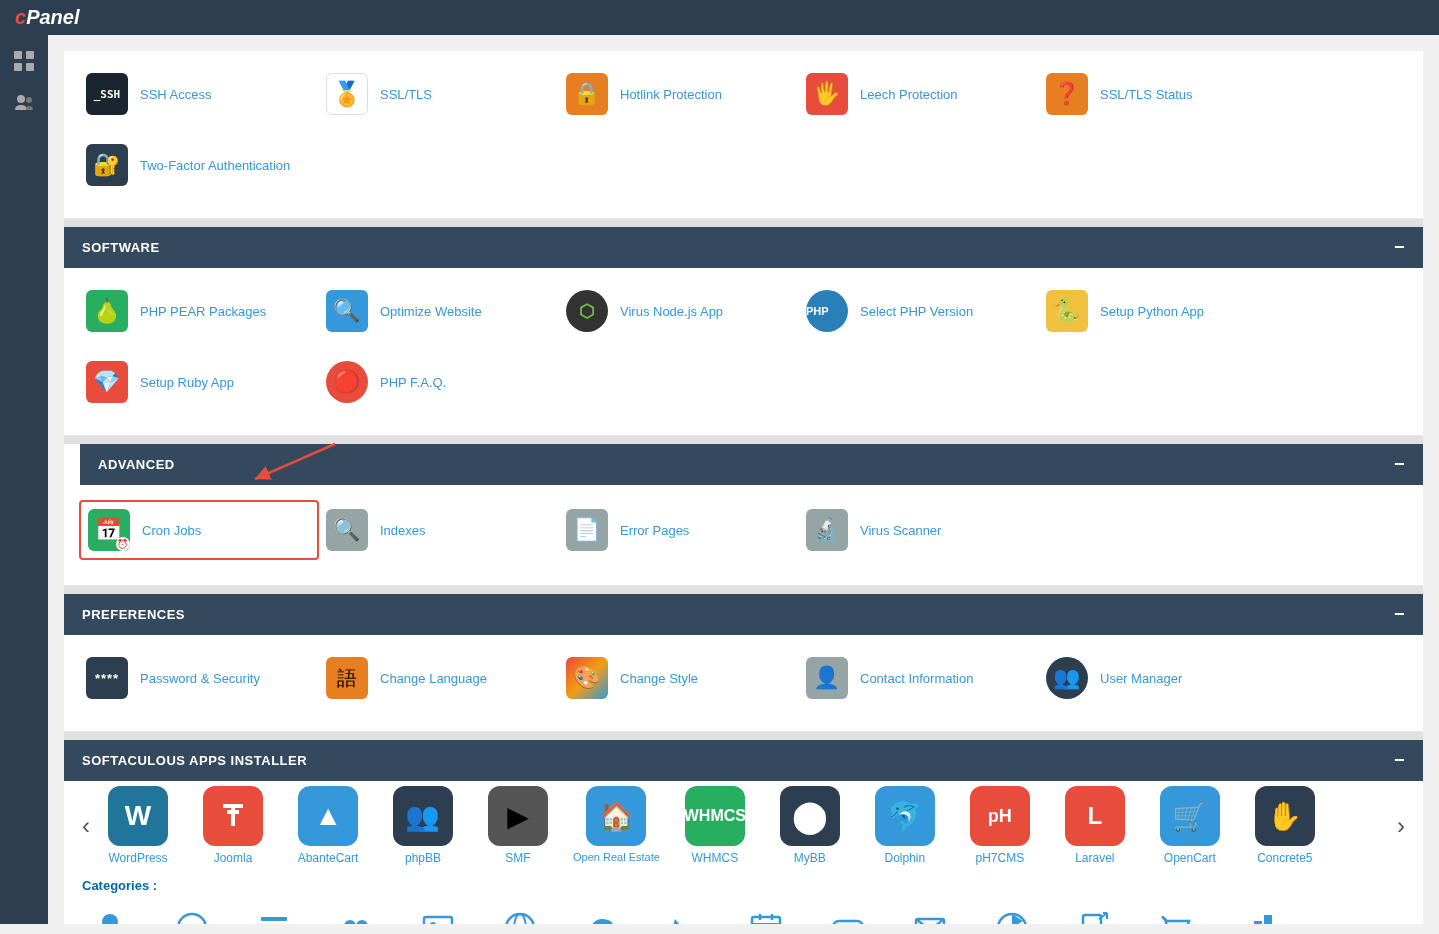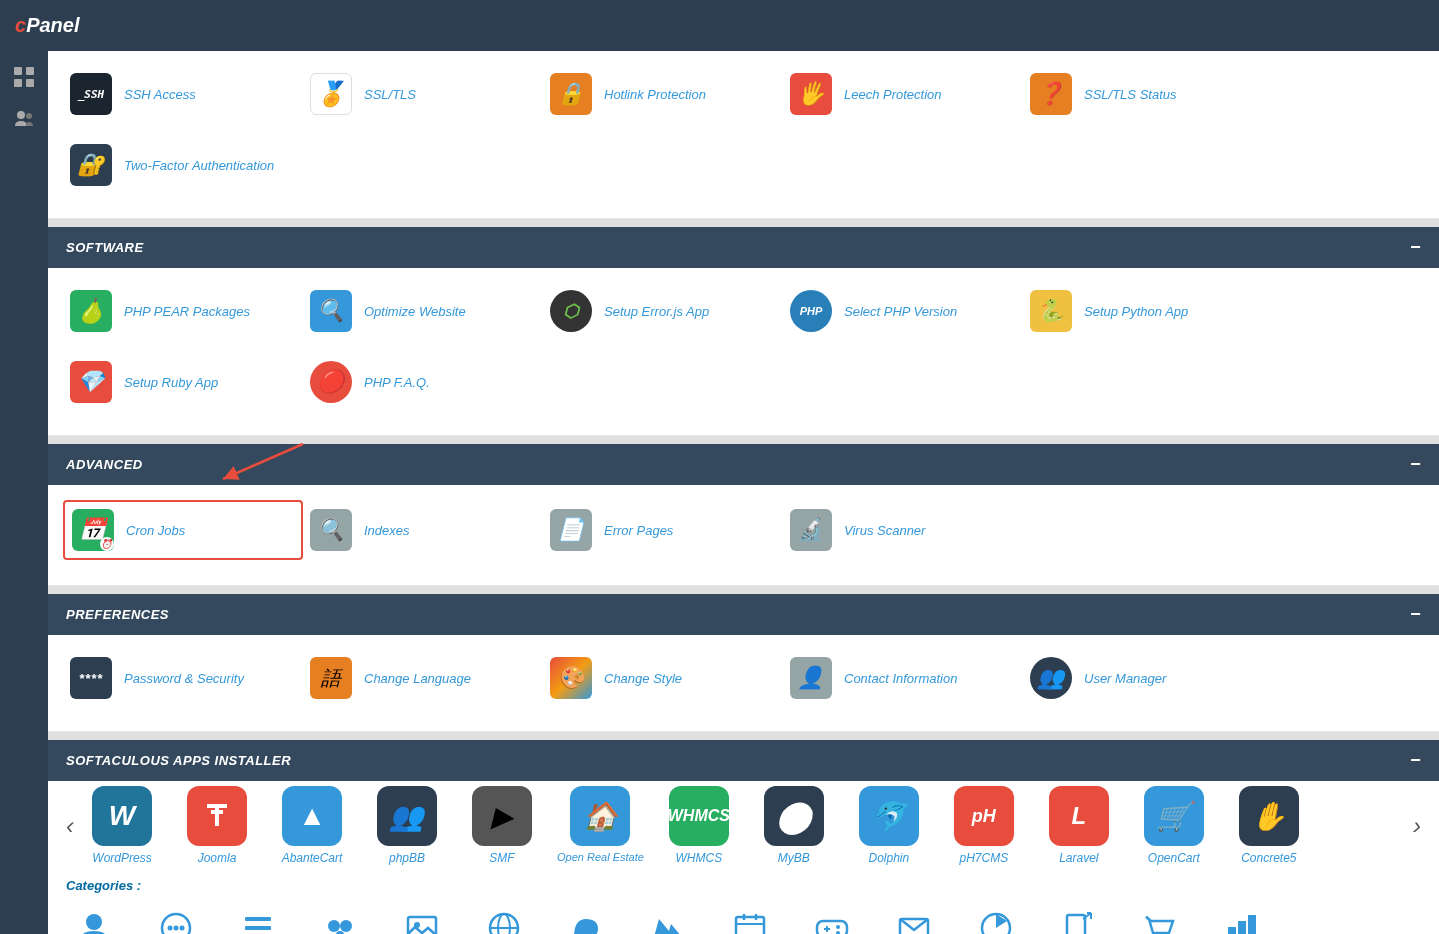--- a/index.html
+++ b/index.html
@@ -1,21 +1,21 @@
 <!DOCTYPE html>
 <html><head>
   <meta charset="utf-8">
   <style>
     * { box-sizing: border-box; margin: 0; padding: 0; }
     body { font-family: Arial, sans-serif; background: #f0f0f0; font-size: 13px; overflow-x: hidden; }
 
     
     .top-nav {
       background: #2c3e50;
-      height: 51px;
+      height: 35px;
       display: flex;
       align-items: center;
       padding: 0 15px;
     }
     .top-nav .brand {
       color: white;
       font-size: 20px;
       font-style: italic;
       font-weight: bold;
     }
@@ -44,22 +44,21 @@
       cursor: pointer;
       border-radius: 4px;
     }
     .sidebar-icon svg { fill: #aaa; }
 
     
     .main {
       flex: 1;
       overflow-y: auto;
       background: #f0f0f0;
-      padding: 0;
-      font-style: italic;
+      padding: 16px;
     }
 
     
     .content-area {
       background: white;
       margin: 0;
     }
 
     
     .section-header {
@@ -109,20 +108,21 @@
 
     
     .item.selected {
       border: 2px solid #e74c3c;
       border-radius: 4px;
     }
 
     
     .arrow-section {
       position: relative;
+      margin-left: 16px;
     }
 
     
     .softaculous-section {
       background: white;
       padding: 10px 18px 5px;
       font-weight: bold;
       font-size: 13px;
       color: #555;
     }
@@ -327,26 +327,26 @@
           </div>
           <span class="item-label">Optimize Website</span>
         </div>
 
         <div class="item">
           <div class="item-icon">
             <div style="background:#333;border-radius:50%;width:42px;height:42px;display:flex;align-items:center;justify-content:center;">
               <span style="color:#6cc24a;font-size:18px;font-weight:bold;">⬡</span>
             </div>
           </div>
-          <span class="item-label">Setup Error.js App</span>
-        </div>
-
-        <div class="item">
-          <div class="item-icon">
-            <div style="background:#2980b9;border-radius:50%;width:42px;height:42px;display:flex;align-items:center;justify-content:center;">
+          <span class="item-label">Virus Node.js App</span>
+        </div>
+
+        <div class="item">
+          <div class="item-icon">
+            <div style="background:#2980b9;border-radius:50%;width:42px;height:42px;display:flex;align-items:center;justify-content:flex-start;">
               <span style="color:#fff;font-size:11px;font-weight:bold;">PHP</span>
             </div>
           </div>
           <span class="item-label">Select PHP Version</span>
         </div>
 
         <div class="item">
           <div class="item-icon">
             <div style="background:#f0c040;border-radius:6px;width:42px;height:42px;display:flex;align-items:center;justify-content:center;">
               <span style="font-size:22px;">🐍</span>

